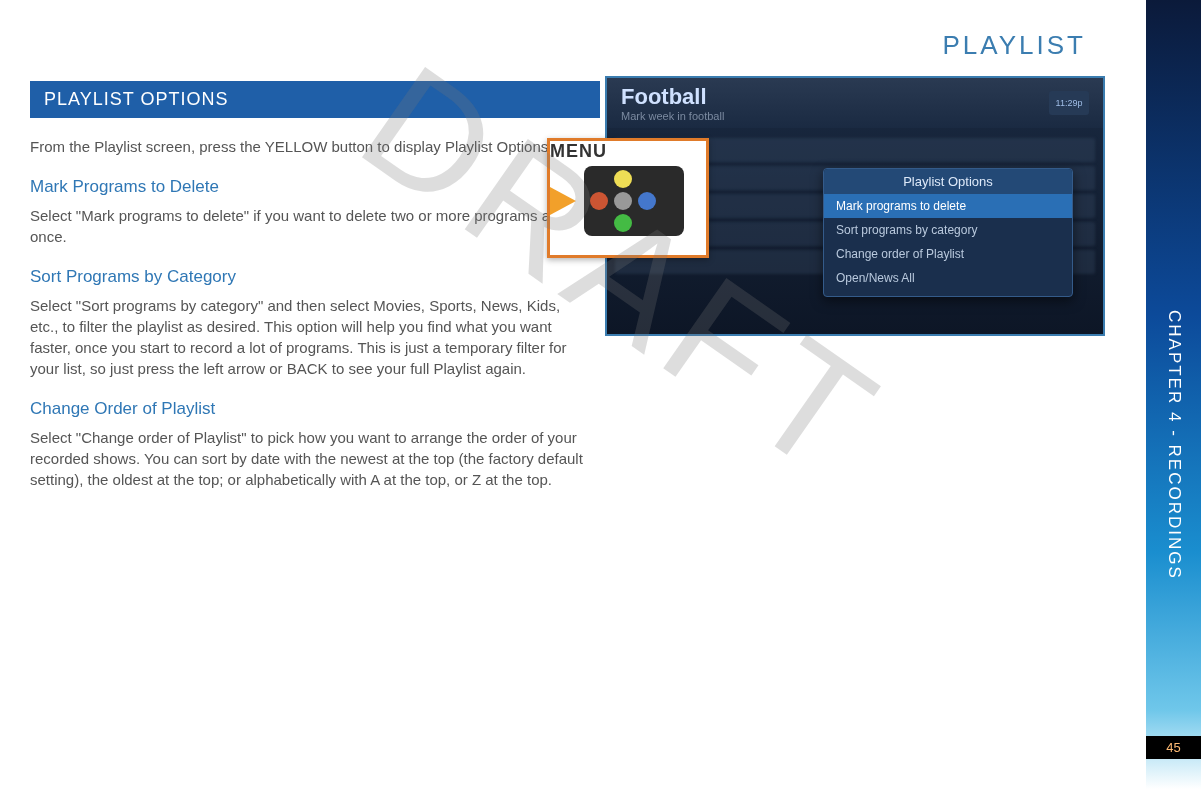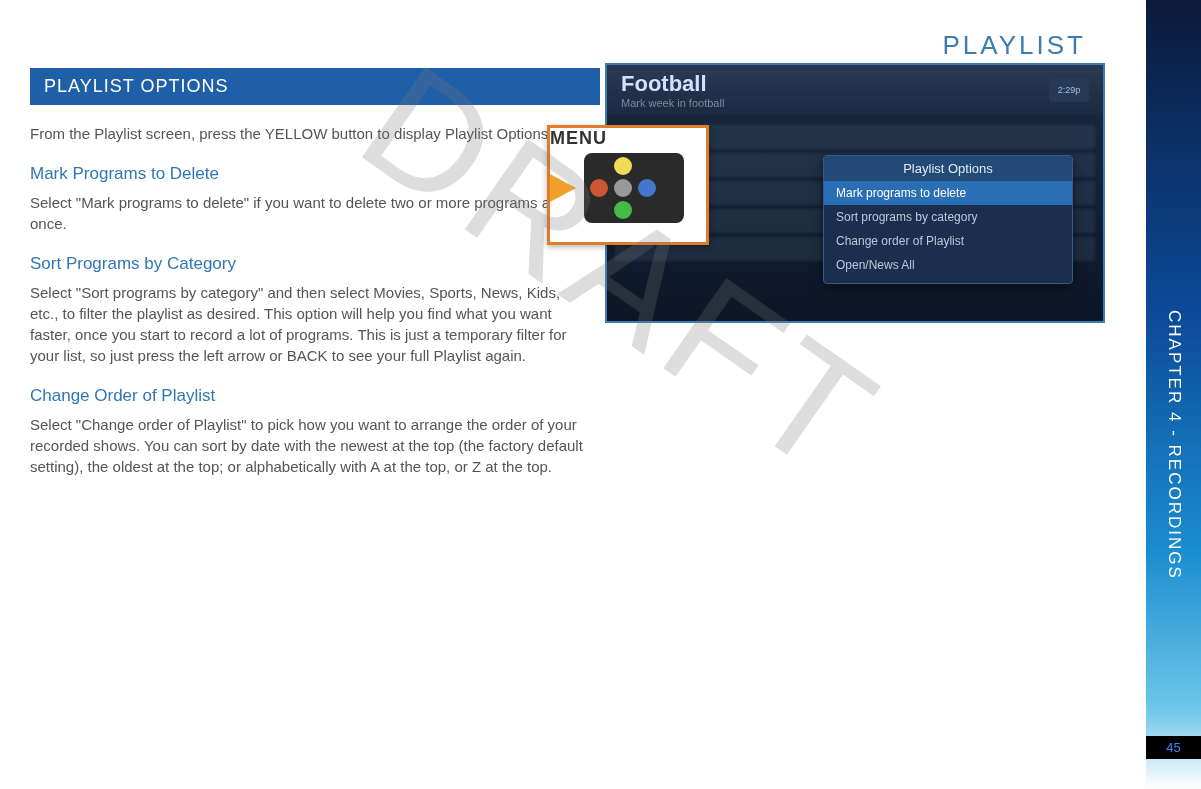--- a/index.html
+++ b/index.html
@@ -39,31 +39,31 @@
     letter-spacing: 2px;
     font-weight: 300;
     margin-top: 100px;
   }
   .side-page-num {
     position: absolute;
     bottom: 30px;
     width: 100%;
     text-align: center;
     background: #000;
-    color: #3b82f6;
+    color: #fdba74;
     font-size: 13px;
     padding: 4px 8px;
   }
   .top-title {
     text-align: right;
     color: #3b7db0;
     font-size: 26px;
     letter-spacing: 3px;
     font-weight: 400;
-    margin-bottom: 7px;
+    margin-bottom: 20px;
     padding-right: 40px;
   }
   .section-bar {
     background: #1f5fa8;
     color: #fff;
     font-size: 18px;
     letter-spacing: 1px;
     padding: 8px 14px;
     font-weight: 400;
     width: 570px;
@@ -220,21 +220,21 @@
 
       </div>
 
       <div class="right-col">
         <div class="tv-frame">
           <div class="tv-top">
             <div>
               <div class="tv-title1">Football</div>
               <div class="tv-sub">Mark week in football</div>
             </div>
-            <div class="tv-badge">2:29p</div>
+            <div class="tv-badge">11:29p</div>
           </div>
           <div class="tv-body">
             <div class="tv-left">
               <div class="tv-row"></div>
               <div class="tv-row"></div>
               <div class="tv-row"></div>
               <div class="tv-row"></div>
               <div class="tv-row"></div>
             </div>
           </div>

